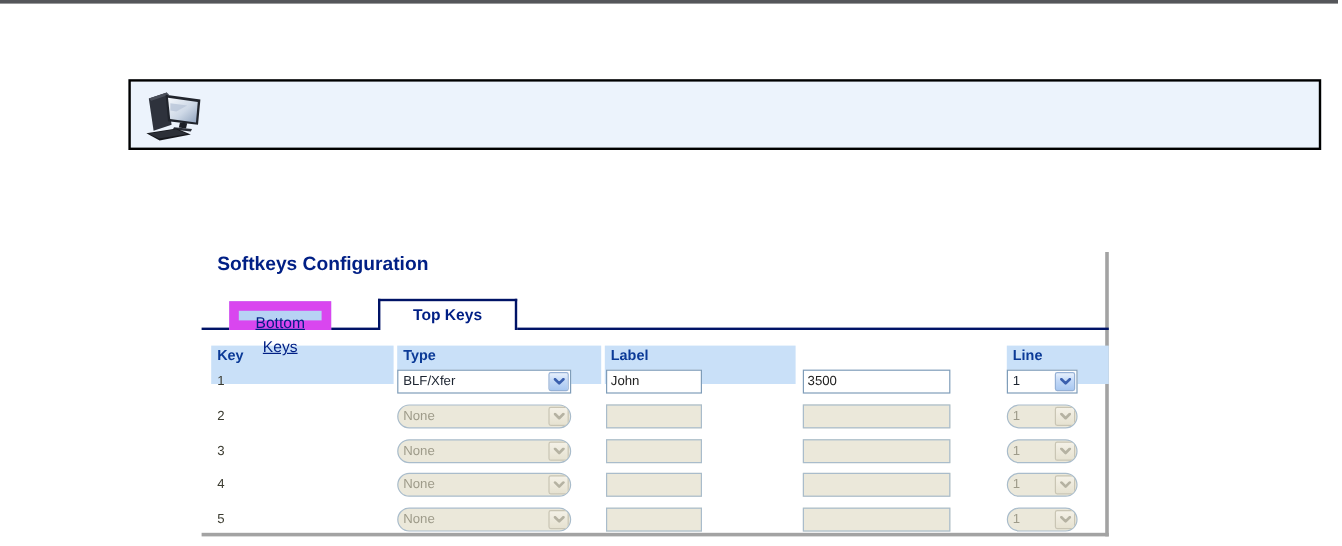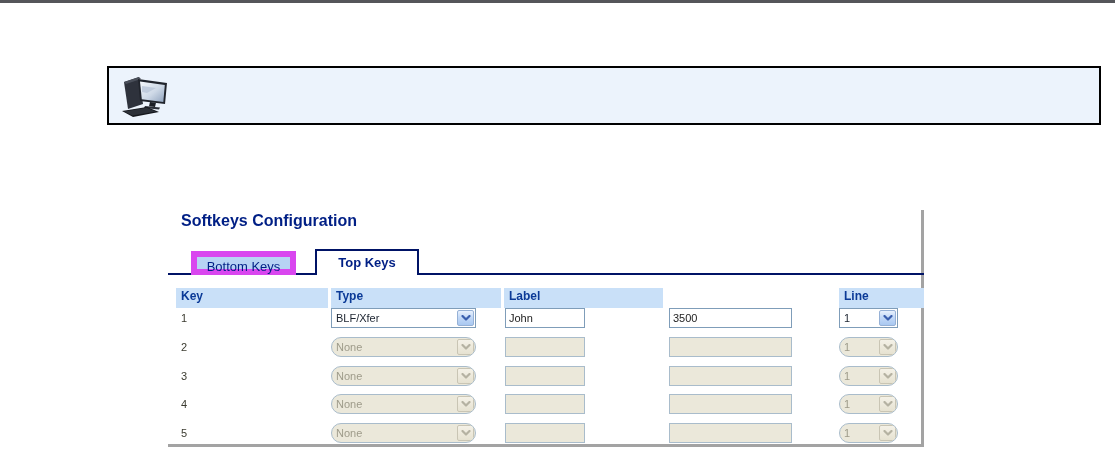--- a/index.html
+++ b/index.html
@@ -14,27 +14,27 @@
   .pc-icon { position:absolute; left:7px; top:5px; }
 
   .panel { position:absolute; left:168px; top:210px; width:756px; height:237px;
            border-right:3px solid #a3a3a3; border-bottom:3px solid #a3a3a3; background:#fff; }
 
   .panel-title { position:absolute; left:13px; top:2px; font-size:16px; font-weight:bold;
                  color:#001f85; letter-spacing:0; }
 
   .tab-base { position:absolute; left:0; top:63px; width:756px; height:2px; background:#001366; }
   .tab { position:absolute; font-size:13px; text-align:center; color:#001f85; cursor:default; }
-  .tab.inactive { left:23px; top:41px; width:105px; height:24px; background:#b7d3f4;
-                  border:6px solid #d946ef; line-height:20px; z-index:1; }
-  .tab.active { left:147px; top:39px; width:104px; height:26px; background:#fff;
+  .tab.inactive { left:23px; top:41px; width:85px; height:24px; background:#b7d3f4;
+                  border:8px solid #d946ef; line-height:20px; z-index:1;text-decoration:underline; }
+  .tab.active { left:147px; top:39px; width:116px; height:26px; background:#fff;
                 border:2px solid #001366; border-bottom:none; line-height:23px;
                 font-weight:bold; z-index:2; }
 
-  .hcell { position:absolute; top:78px; height:20px; background:#c9e0f8; color:#0b3a97;
+  .hcell { position:absolute; top:78px; height:32px; background:#c9e0f8; color:#0b3a97;
            font-size:12px; font-weight:bold; line-height:16px; padding-left:5px; }
   .hc-key   { left:8px;   width:152px; }
   .hc-type  { left:163px; width:170px; }
   .hc-label { left:336px; width:159px; }
   .hc-value { left:501px; width:164px; }
   .hc-line  { left:671px; width:85px;  }
 
   .row { position:absolute; left:0; width:756px; height:20px; }
   .key-cell { position:absolute; left:13px; top:4px; font-size:11px; color:#3b3b30; }
 

